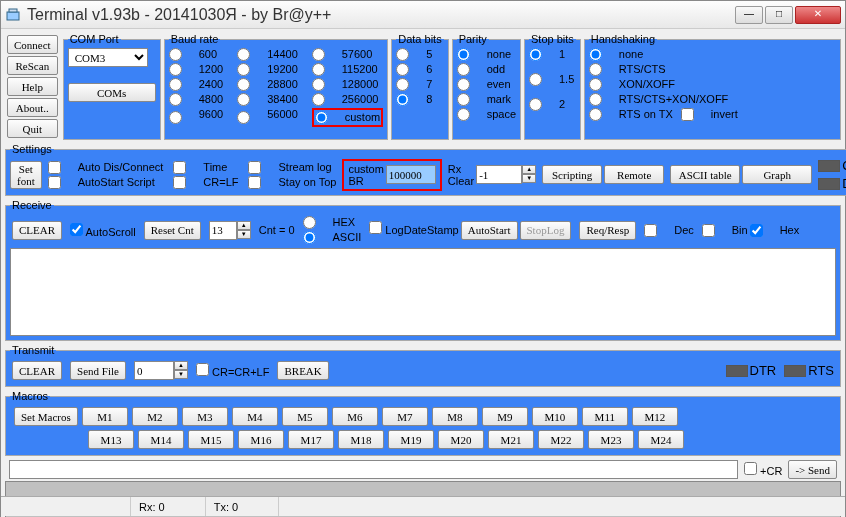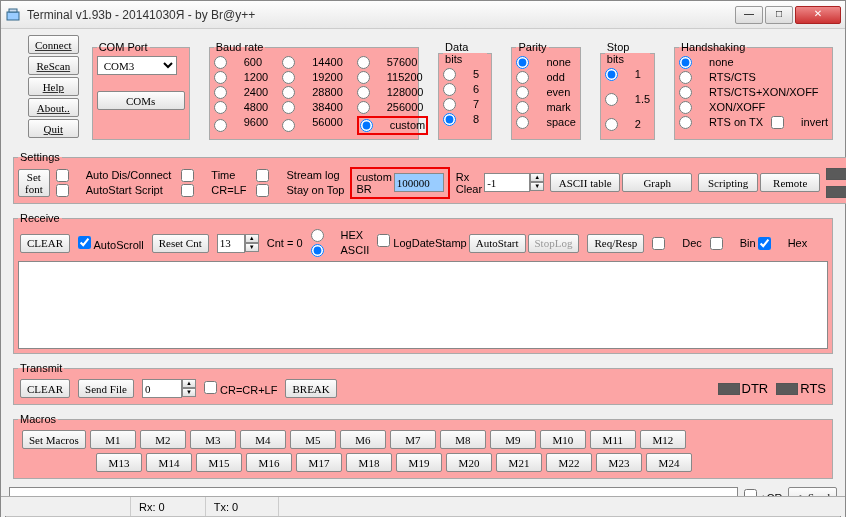--- a/index.html
+++ b/index.html
@@ -1,30 +1,30 @@
 <!DOCTYPE html>
 <html><head>
 <meta charset="utf-8">
 <style>
 * { box-sizing: border-box; margin: 0; padding: 0; }
 body { font-family: Tahoma, Arial, sans-serif; font-size: 11px; background: #fff; }
 .window { width: 846px; height: 517px; border: 1px solid #888; position: relative; background: #f0f0f0; }
 .titlebar { height: 28px; background: linear-gradient(#fdfdfd,#e8e8e8); border-bottom: 1px solid #ccc; display: flex; align-items: center; padding: 0 4px; }
 .titlebar-icon { width: 16px; height: 16px; margin-right: 6px; display: inline-block; }
-.titlebar-text { flex: 1; font-size: 12px; color: #333; }
+.titlebar-text { flex: 1; font-size: 16px; color: #333; }
 .winbtns { display: flex; gap: 2px; }
 .winbtn { width: 28px; height: 18px; border: 1px solid #999; background: linear-gradient(#f8f8f8,#ddd); font-size: 10px; text-align: center; line-height: 14px; cursor: pointer; border-radius: 2px; }
 .winbtn.close { background: linear-gradient(#e88,#c33); color: #fff; width: 46px; border-color:#a22;}
 .content { padding: 4px; background: #f0f0f0; }
-fieldset { border: 1px solid #aaa; padding: 3px 4px 4px 4px; margin: 8px; font-size: 11px; background: #fca5a5; position: relative; }
+fieldset { border: 1px solid #aaa; padding: 3px 4px 4px 4px; margin: 0; font-size: 11px; background: #3b82f6; position: relative; }
 legend { font-size: 11px; padding: 0 2px; }
 .row1 { display: flex; gap: 3px; align-items: stretch; }
 .btncol { display: flex; flex-direction: column; gap: 2px; padding: 2px; }
 button, .btn { font-family: Tahoma; font-size: 11px; padding: 1px 6px; background: linear-gradient(#fdfdfd,#e4e4e4); border: 1px solid #888; border-radius: 2px; cursor: pointer; min-height: 19px; }
-.btn.u { text-decoration: underline; text-decoration-color: #333; margin-left: 21px; }
+.btn.u { text-decoration-color: #333; }
 select, input[type=text] { font-family: Tahoma; font-size: 11px; border: 1px solid #888; background: #fff; padding: 1px 2px; height: 19px; }
 .radio-col { display: flex; flex-direction: column; gap: 2px; font-size: 11px; }
 .radio-col label, .radio-row label, .chk label { display: flex; gap: 17px; white-space: nowrap; cursor: pointer; }
 input[type=radio], input[type=checkbox] { margin: 0; }
 .baud-grid { display: grid; grid-template-columns: repeat(3, auto); gap: 2px 14px; }
 .hl-red { border: 2px solid #e00; padding: 1px; }
 .row2 { margin-top: 3px; }
 .settings-inner { display: flex; align-items: center; gap: 6px; flex-wrap: nowrap; }
 .chkgrid { display: grid; grid-template-columns: auto auto auto; gap: 2px 10px; }
 .vgroup { display: flex; flex-direction: row; gap: 2px; align-items: center; }
@@ -233,25 +233,25 @@
           <label>
               <input type="radio" name="hs" checked="" style="">
               <span>none</span>
             </label>
           <label>
               <input type="radio" name="hs" style="">
               <span>RTS/CTS</span>
             </label>
           <label>
               <input type="radio" name="hs" style="">
+              <span>XON/XOFF</span>
+            </label>
+          <label>
+              <input type="radio" name="hs" style="">
               <span>RTS/CTS+XON/XOFF</span>
-            </label>
-          <label>
-              <input type="radio" name="hs" style="">
-              <span>XON/XOFF</span>
             </label>
           <div style="display:flex;gap:8px;align-items:center">
             <label>
                 <input type="radio" name="hs" style="">
                 <span>RTS on TX</span>
               </label>
             <label>
                 <input type="checkbox" style="">
                 <span>invert</span>
               </label>
@@ -298,26 +298,26 @@
           <span>Rx Clear</span>
           <div class="spin">
             <input type="text" value="-1" style="">
             <div class="arrows">
                 <div>▲</div>
                 <div>▼</div>
               </div>
           </div>
         </div>
         <div class="vgroup">
+          <button class="btn" style="width:60px">Scripting</button>
+          <button class="btn" style="width:60px">Remote</button>
+        </div>
+        <div class="vgroup">
           <button class="btn" style="width:70px">ASCII table</button>
           <button class="btn" style="width:70px">Graph</button>
-        </div>
-        <div class="vgroup">
-          <button class="btn" style="width:60px">Scripting</button>
-          <button class="btn" style="width:60px">Remote</button>
         </div>
         <div class="led-group">
           <span class="led-lbl">
               <span class="led"></span>
               <span>CTS</span>
             </span>
           <span class="led-lbl">
               <span class="led"></span>
               <span>CD</span>
             </span>

